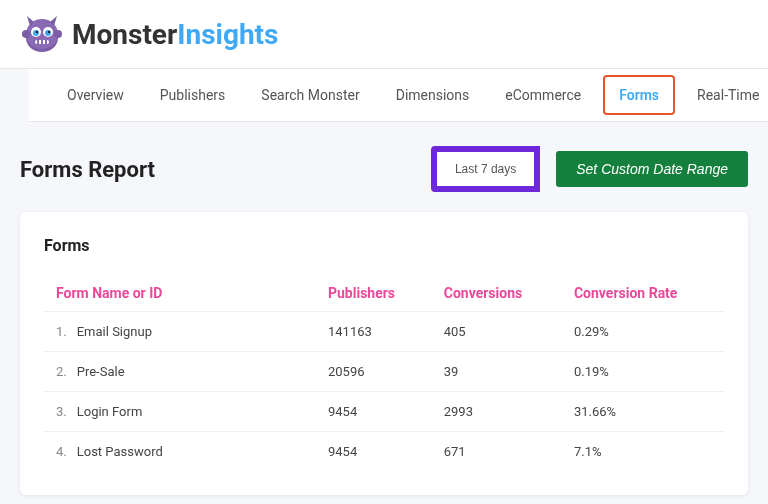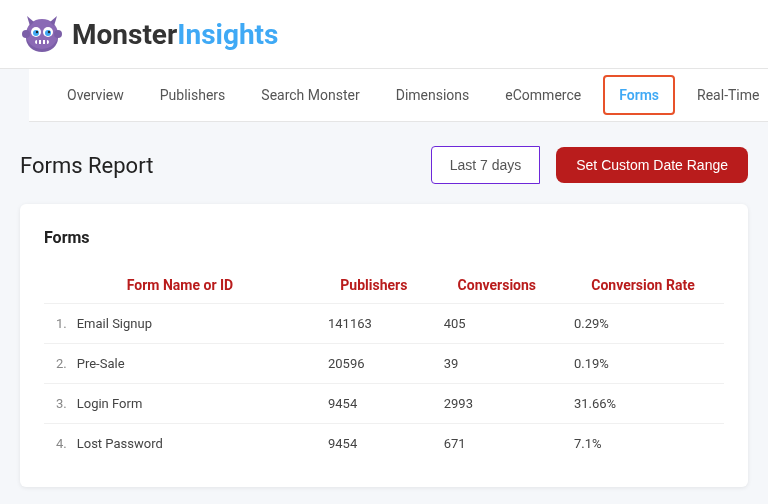--- a/index.html
+++ b/index.html
@@ -13,36 +13,36 @@
     .logo-text span:last-child { color: #3fa9f5; }
 
     
     .nav { background: #fff; padding: 0 20px; display: flex; align-items: center; border-bottom: 1px solid #e5e5e5; margin-left: 29px; }
     .nav-item { padding: 14px 18px; font-size: 14px; color: #555; cursor: pointer; position: relative; white-space: nowrap; }
     .nav-item.active { color: #3fa9f5; font-weight: 600; border: 2px solid #e8522a; border-radius: 4px; margin: 6px 4px; padding: 10px 14px; }
 
     
     .content { padding: 24px 20px; }
     .report-header { display: flex; align-items: center; justify-content: space-between; margin-bottom: 20px; }
-    .report-title { font-size: 22px; font-weight: 400; color: #222; }
+    .report-title { font-size: 22px; font-weight: 700; color: #222; }
 
     .date-controls { display: flex; align-items: center; gap: 0; }
-    .date-btn { padding: 10px 18px; font-size: 14px; cursor: pointer; border: 1px solid #6d28d9; background: #fff; color: #555; }
+    .date-btn { padding: 10px 18px; font-size: 12px; cursor: pointer; border: 6px solid #6d28d9; background: #fff; color: #555; }
     .date-btn:first-child { border-radius: 4px 0 0 4px; }
     .date-btn.selected { background: #3fa9f5; color: #fff; border-color: #3fa9f5; border-radius: 0 4px 4px 0; }
     .date-btn:not(.selected):not(:last-child) { border-right: none; }
 
-    .custom-date-btn { margin-left: 16px; padding: 10px 20px; background: #b91c1c; color: #fff; border: none; border-radius: 8px; font-size: 14px; cursor: pointer; font-weight: 500; }
+    .custom-date-btn { margin-left: 16px; padding: 10px 20px; background: #15803d; color: #fff; border: none; border-radius: 3px; font-size: 14px; cursor: pointer; font-weight: 500; font-style: italic; }
 
     
     .card { background: #fff; border-radius: 6px; padding: 24px; box-shadow: 0 1px 4px rgba(0,0,0,0.08); }
     .card-title { font-size: 16px; font-weight: 700; color: #222; margin-bottom: 20px; }
 
     table { width: 100%; border-collapse: collapse; }
-    thead th { text-align: center; font-weight: 700; color: #b91c1c; padding: 10px 12px; font-size: 14px; }
+    thead th { text-align: left; font-weight: 700; color: #ec4899; padding: 10px 12px; font-size: 14px; }
     thead th:first-child { width: 40%; }
     tbody tr { border-top: 1px solid #f0f0f0; }
     tbody td { padding: 12px 12px; color: #444; font-size: 13px; }
     .row-num { color: #888; margin-right: 10px; }
 
     
     .monster-icon { width: 44px; height: 44px; }
   </style>
 </head>
 <body>

